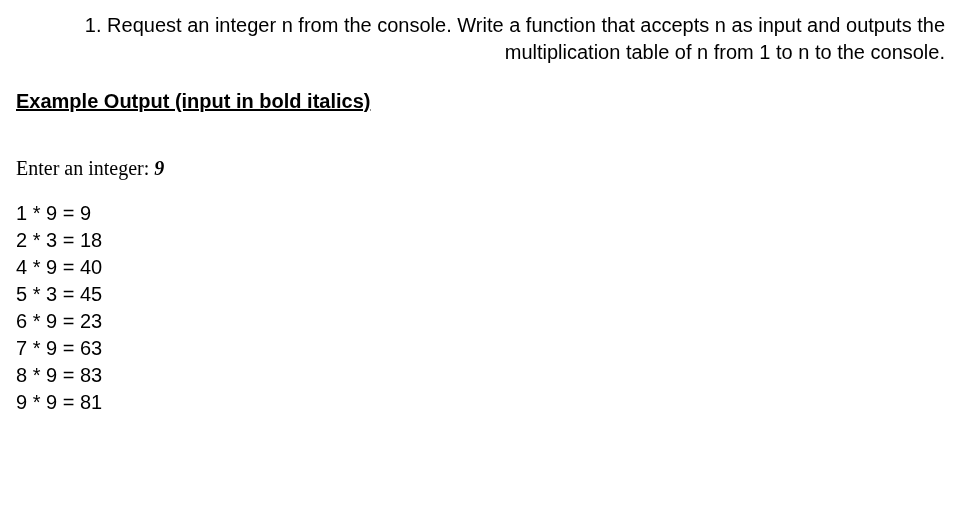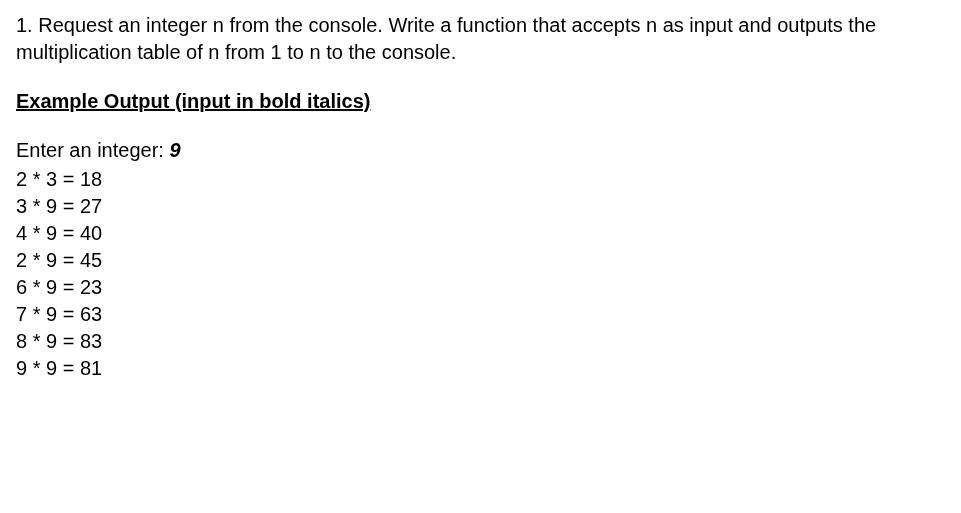--- a/index.html
+++ b/index.html
@@ -12,28 +12,30 @@
       font-size: 20px;
       color: #000;
       background: #fff;
       padding: 12px 16px;
       width: 961px;
       height: 513px;
       line-height: 1.35;
     }
     .question {
       margin-bottom: 22px;
+      text-align: right;
     }
     .example-heading {
       font-weight: bold;
       text-decoration: underline;
-      margin-bottom: 22px;
+      margin-bottom: 40px;
     }
     .prompt-line {
-      margin-bottom: 2px;
+      margin-bottom: 18px;
+      font-family: Liberation Serif, serif;
     }
     .input-value {
       font-weight: bold;
       font-style: italic;
     }
     .output-line {
       line-height: 1.35;
     }
   </style>
 </head>
@@ -44,21 +46,21 @@
   <span>Request an integer n from the console. Write a function that accepts n as input and outputs the multiplication table of n from 1 to n to the console.</span>
 </div>
 
 <div class="example-heading">Example Output (input in bold italics)</div>
 
 <div class="prompt-line">
   <span>Enter an integer: </span><span class="input-value">9</span>
 </div>
 
 <div>
+  <div class="output-line">1 * 9 = 9</div>
   <div class="output-line">2 * 3 = 18</div>
-  <div class="output-line">3 * 9 = 27</div>
   <div class="output-line">4 * 9 = 40</div>
-  <div class="output-line">2 * 9 = 45</div>
+  <div class="output-line">5 * 3 = 45</div>
   <div class="output-line">6 * 9 = 23</div>
   <div class="output-line">7 * 9 = 63</div>
   <div class="output-line">8 * 9 = 83</div>
   <div class="output-line">9 * 9 = 81</div>
 </div>
 
 </body></html>

